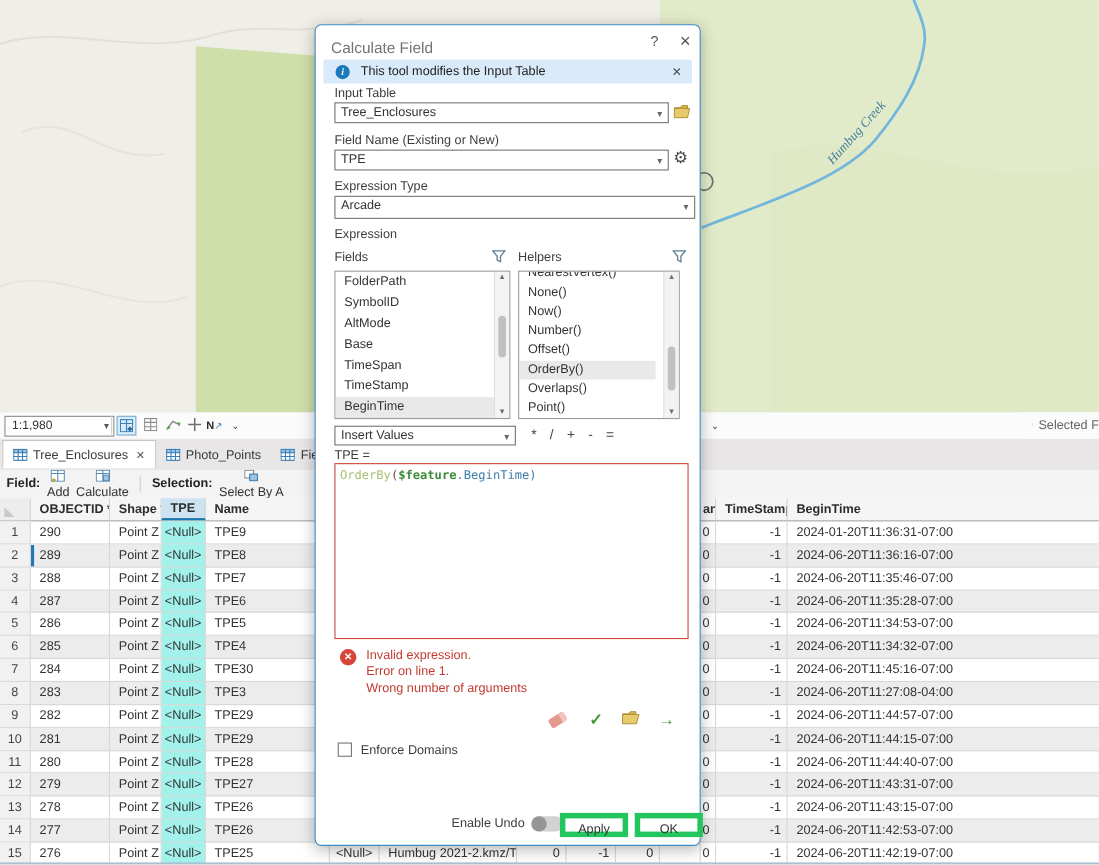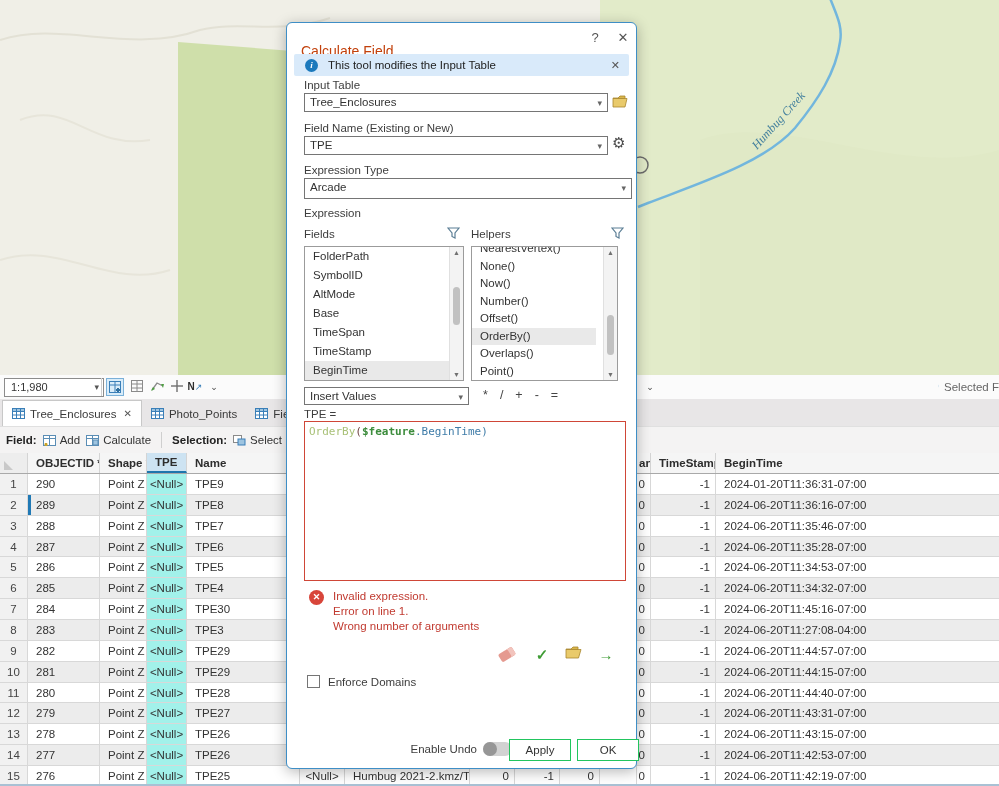--- a/index.html
+++ b/index.html
@@ -26,21 +26,21 @@
   #tabbar{left:0;top:399px;width:999px;height:27px;background:#e8e6e7;z-index:2;display:flex;align-items:flex-end;padding-left:2px;box-sizing:border-box;}
   .tab{height:25px;display:flex;align-items:center;gap:5px;padding:0 9px;font-size:11.5px;color:#3a3a3a;white-space:nowrap;}
   .tab.active{background:#fff;border:1px solid #c8c8c8;border-bottom:none;}
   .tab .tab-close{color:#555;font-size:10px;margin-left:2px;}
   .tab:not(.active) .tab-close{display:none;}
   .gridicon{width:13px;height:11px;}
 
   
   #tbltools{left:0;top:426px;width:999px;height:27px;background:#f4f3f3;border-top:1px solid #e0e0e0;z-index:2;display:flex;align-items:center;gap:6px;padding-left:6px;box-sizing:border-box;font-size:11.5px;}
   #tbltools .bold{font-weight:bold;color:#222;}
-  .toolbtn{display:flex;align-items:center;gap:4px;color:#333;}
+  .toolbtn{display:flex;align-items:center;gap:4px;color:#333;flex-direction:column;}
   #tbltools .tsep{width:1px;height:16px;background:#cfcfcf;margin:0 4px;}
 
   
   #grid{left:0;top:453px;width:999px;height:333px;background:#fff;z-index:2;}
   .hrow{display:flex;height:20px;background:#f5f5f5;border-bottom:1px solid #a9a9a9;font-size:11.5px;font-weight:bold;color:#2d2d2d;}
   .hrow .hc{box-sizing:border-box;border-right:1px solid #d4d4d4;line-height:20px;padding-left:8px;overflow:hidden;white-space:nowrap;}
   .trow{display:flex;height:20.87px;font-size:11.5px;color:#333;}
   .trow.even{background:#ececec;}
   .trow .c{box-sizing:border-box;border-right:1px solid #d8d8d8;border-bottom:1px solid #d8d8d8;line-height:20px;overflow:hidden;white-space:nowrap;padding-left:8px;}
   .w-num{width:28px;} .w-oid{width:72px;} .w-shp{width:47px;} .w-tpe{width:40px;}
@@ -53,21 +53,21 @@
   .hc.corner{background:#ededed;position:relative;padding:0;}
   .hc.corner:after{content:"";position:absolute;left:4px;bottom:3px;border-left:9px solid #c9c9c9;border-top:9px solid transparent;}
   .c.m3,.c.m4,.c.m5,.c.an,.c.ts{text-align:right;padding-left:0;padding-right:5px;}
   .c.m1{text-align:center;padding-left:0;}
   .hc.an-h{padding-left:2px;}
   .trow.current .c.oid{box-shadow:inset 3px 0 0 #2079b5;}
   #grid-bottomline{left:0;top:784px;width:999px;height:2px;background:#a9c1d4;z-index:3;}
 
   
   #dialog{left:286px;top:22px;width:351px;height:747px;background:#fff;border:1.5px solid #3e8ec6;border-radius:6px;box-sizing:border-box;z-index:10;box-shadow:0 3px 14px rgba(0,0,0,.28);}
-  #dlg-title{left:14px;top:20px;font-size:14px;color:#c2410c;}
+  #dlg-title{left:14px;top:12px;font-size:14px;color:#737373;}
   #dlg-help{left:300px;top:7px;font-size:13px;color:#555;width:16px;text-align:center;}
   #dlg-close{left:328px;top:7px;font-size:13px;color:#555;width:16px;text-align:center;}
   #banner{left:7px;top:31px;width:335px;height:22px;background:#d9eafa;border-radius:2px;display:flex;align-items:center;}
   #banner .txt{font-size:11.5px;color:#222;margin-left:10px;}
   #banner .bclose{position:absolute;right:9px;font-size:11px;color:#555;}
   .infoicon{width:13px;height:13px;border-radius:50%;background:#1b79bc;color:#fff;font-size:9px;font-weight:bold;text-align:center;line-height:13px;margin-left:11px;font-family:"Liberation Serif",serif;font-style:italic;}
   .dlbl{font-size:11.5px;color:#3d3d3d;}
   .combo{position:absolute;background:#fff;border:1px solid #757575;box-sizing:border-box;font-size:11.5px;line-height:17px;padding-left:5px;white-space:nowrap;}
   .combo .dd{position:absolute;right:5px;top:1px;color:#666;font-size:9px;}
   .listbox{position:absolute;background:#fff;border:1px solid #9b9b9b;box-sizing:border-box;overflow:hidden;}
@@ -92,21 +92,21 @@
   .dlgicon{position:absolute;top:622px;width:20px;height:20px;text-align:center;}
   .eraser{width:16px;height:9px;background:#e59a90;border-radius:2px;transform:rotate(-32deg);margin-top:5px;box-shadow:inset -5px 0 0 #f2c4bd;}
   .glyph-green{color:#3f9c35;font-size:15px;font-weight:bold;line-height:20px;}
   #enforce{left:20px;top:652px;display:flex;align-items:center;gap:8px;}
   #enforce .cb{width:13px;height:13px;border:1px solid #757575;background:#fff;box-sizing:border-box;}
   #enforce .lb{font-size:11.5px;color:#3d3d3d;}
   #dlg-footer{left:8px;top:716px;width:345px;height:24px;}
   #undo-lbl{position:absolute;right:163px;top:4px;font-size:11.5px;color:#3d3d3d;}
   #undo-toggle{position:absolute;left:188px;top:3px;width:29px;height:14px;border-radius:7px;background:#d2d2d2;}
   #undo-toggle .knob{position:absolute;left:0;top:0;width:14px;height:14px;border-radius:50%;background:#969696;}
-  .dbtn{position:absolute;top:0;width:62px;height:22px;background:#fff;border:1px solid #22c55e;box-sizing:border-box;text-align:center;line-height:20px;font-size:11.5px;color:#333;}
+  .dbtn{position:absolute;top:0;width:62px;height:22px;background:#fff;border:5px solid #22c55e;box-sizing:border-box;text-align:center;line-height:20px;font-size:11.5px;color:#333;}
   #btn-apply{left:214px;} #btn-ok{left:282px;}
 </style>
 </head>
 <body>
 
 <div id="app">
 
   <div id="map" class="abs">
     <svg width="999" height="375" viewBox="0 0 999 375">
       <rect x="0" y="0" width="999" height="375" fill="#f0efe7"></rect>

